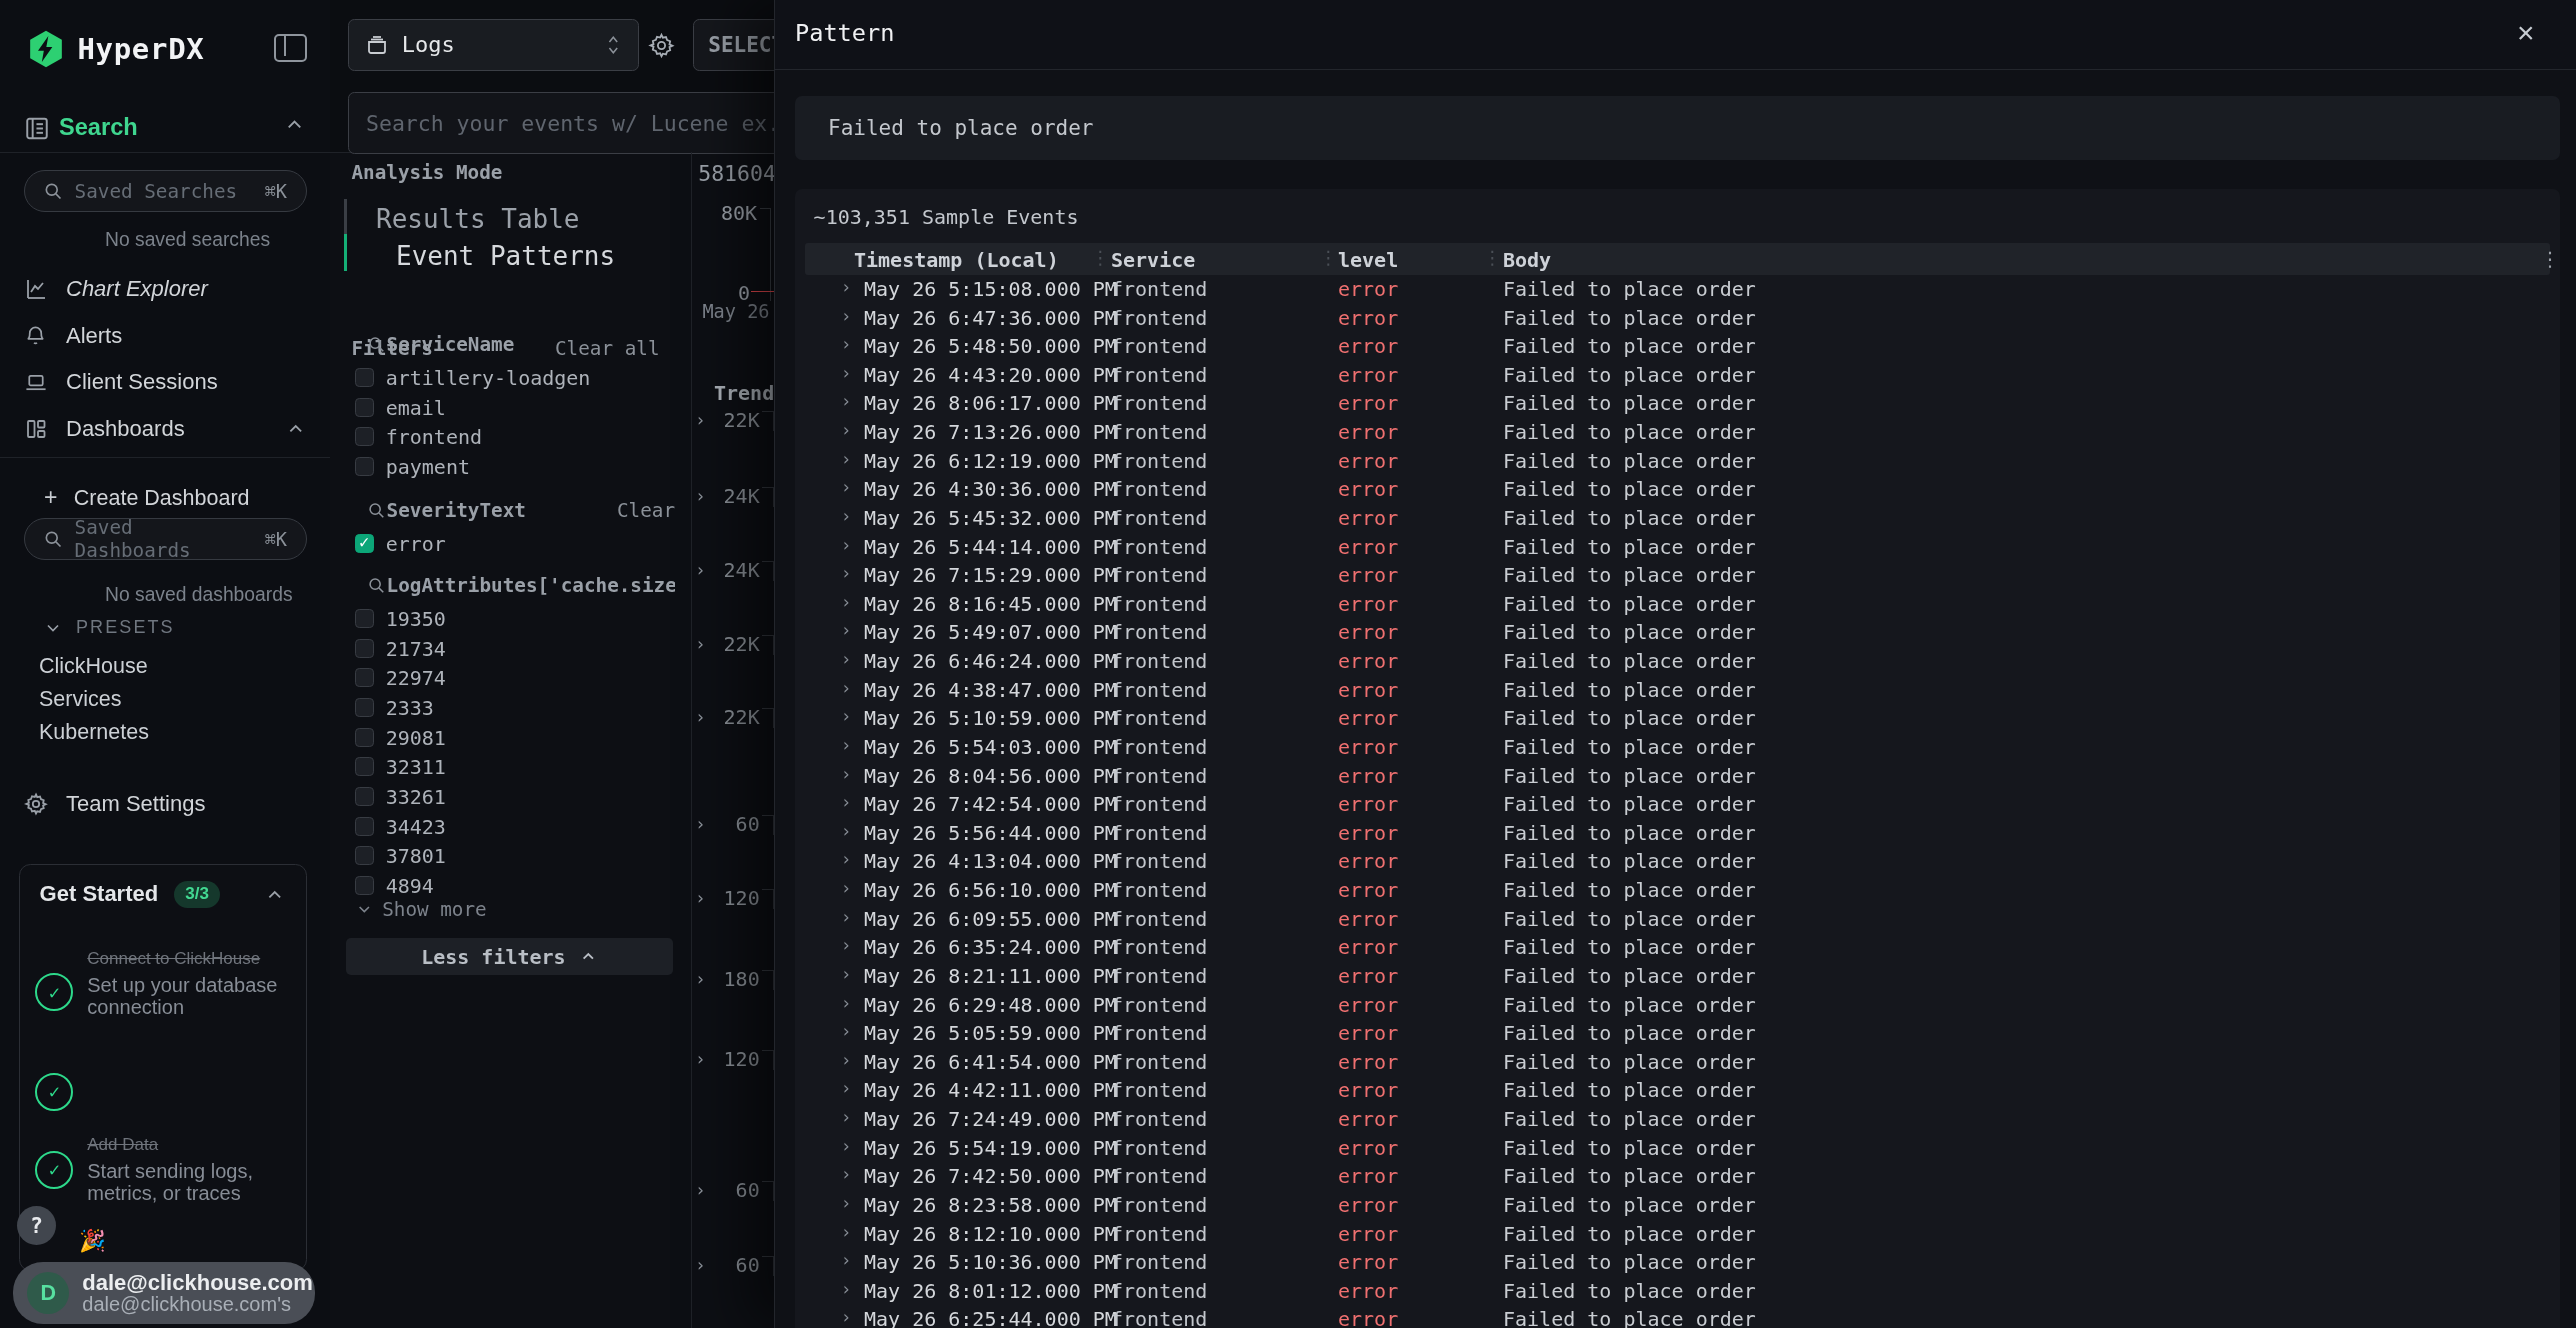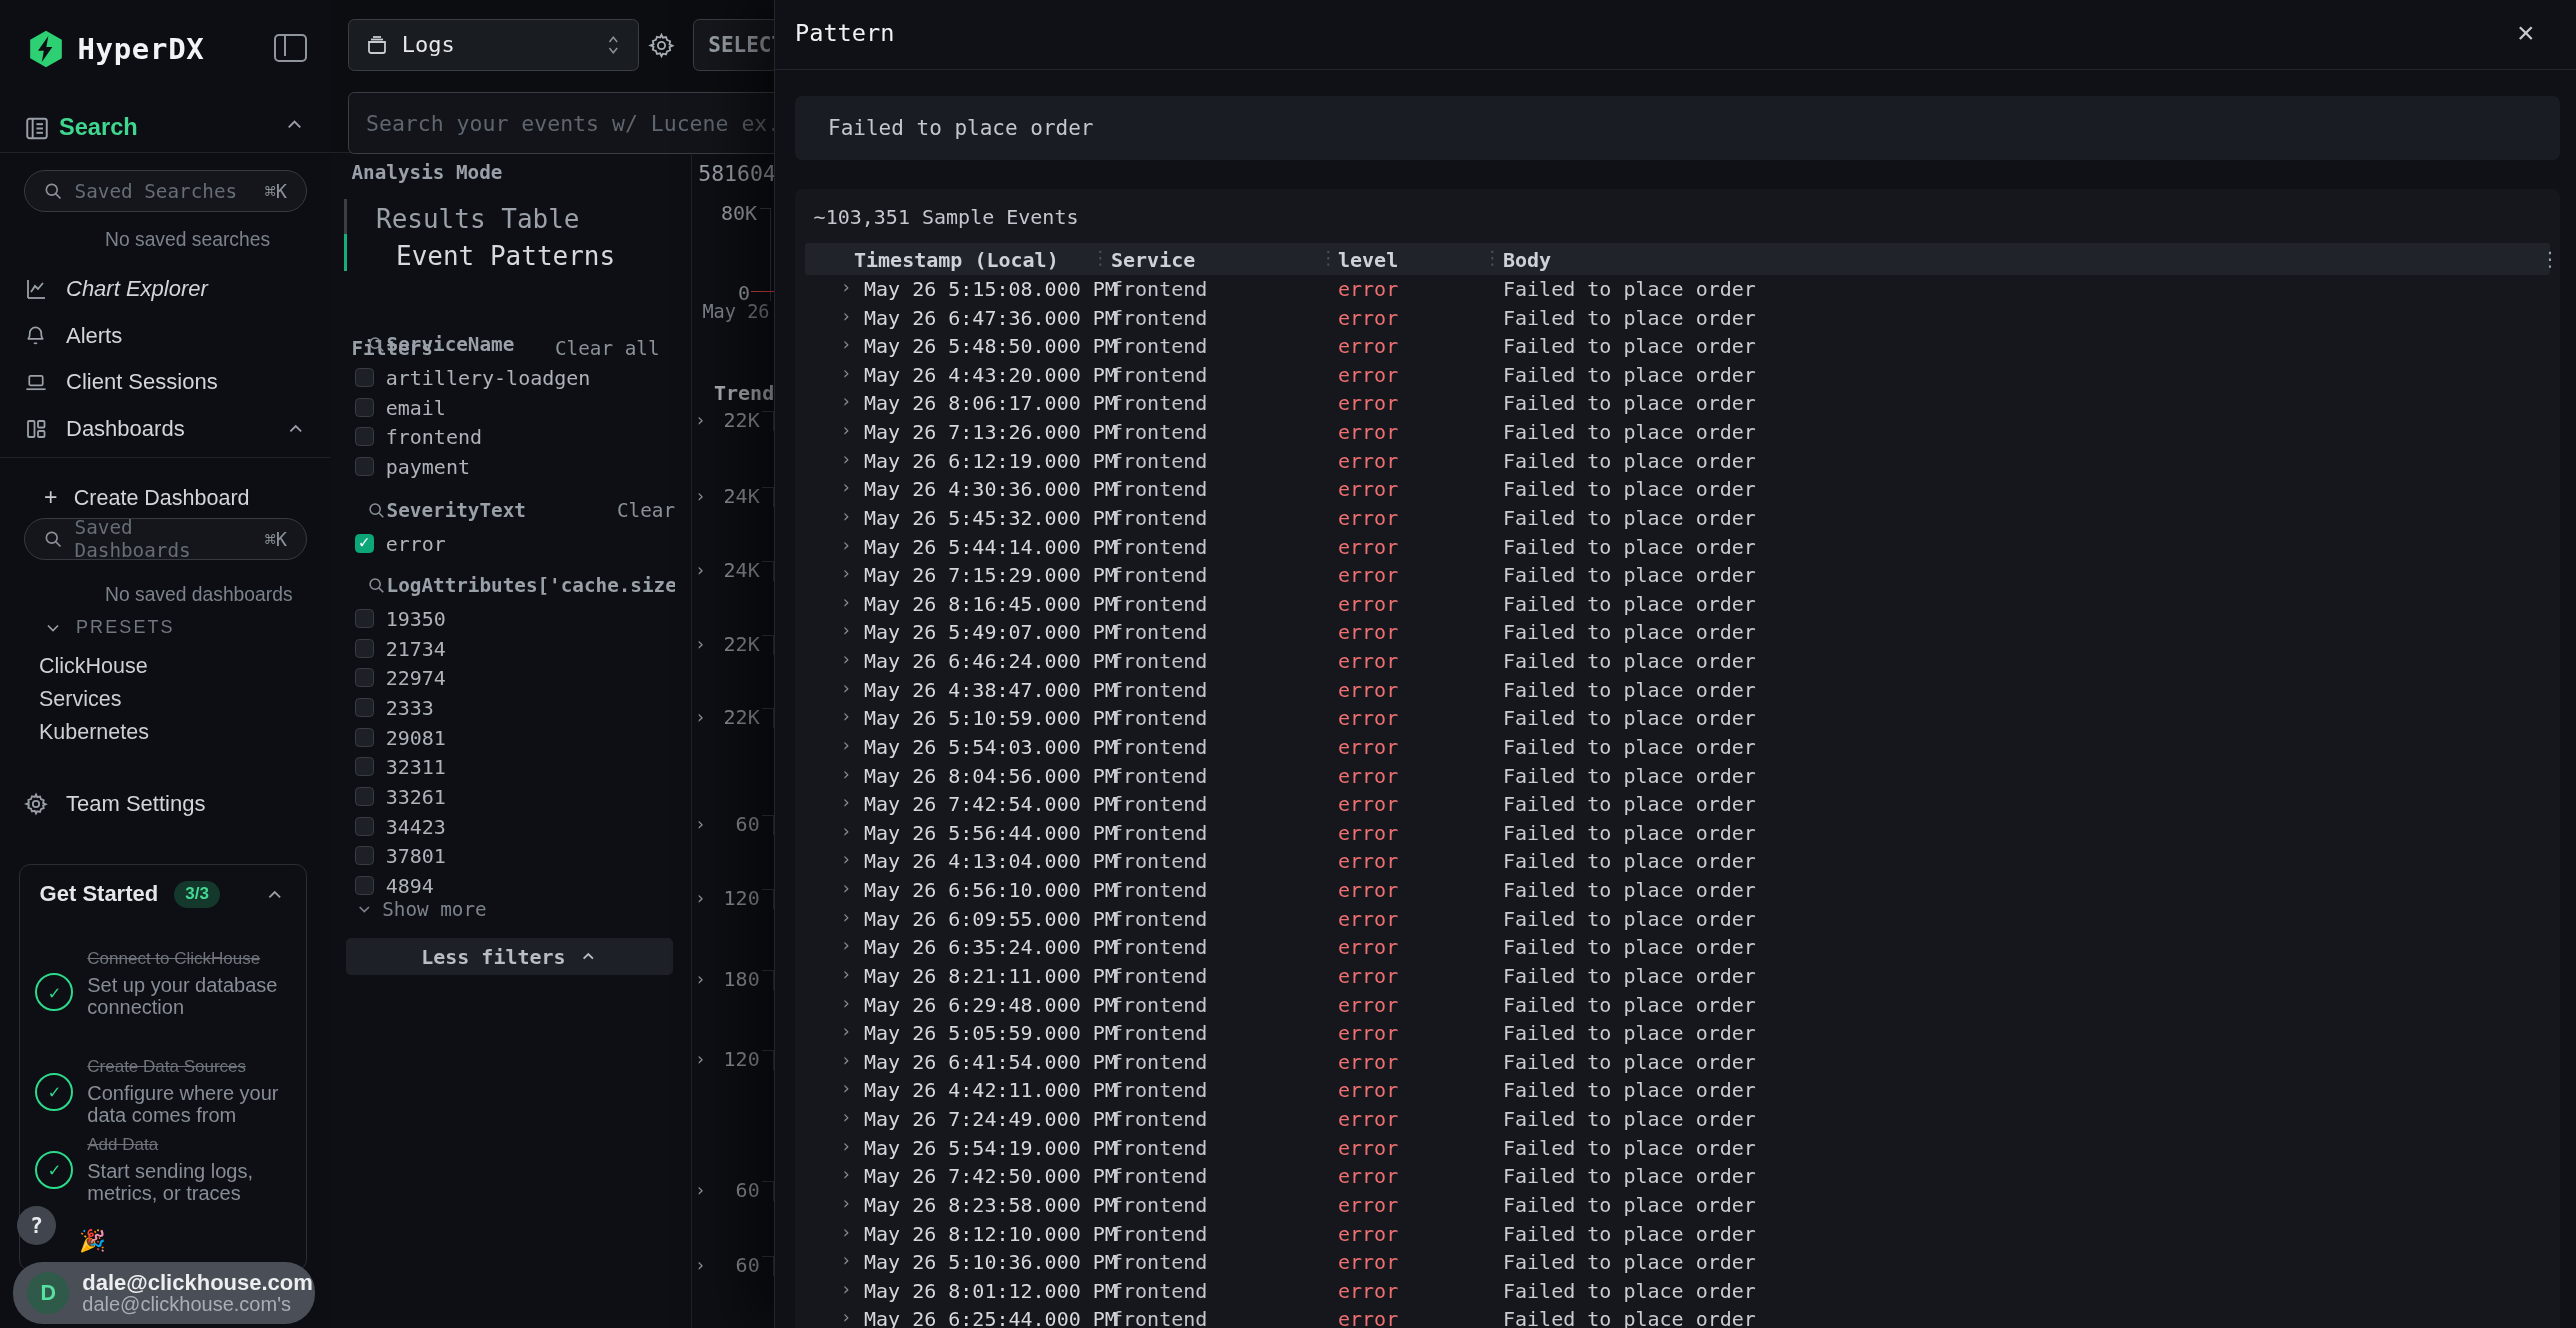--- a/index.html
+++ b/index.html
@@ -246,24 +246,20 @@
       </div>
       <div class="abs" style="left:15.7px;top:84px;">
         <div class="abs gs-check" style="left:0;top:24px;">✓</div>
         <div style="margin-left:52px;">
           <div class="gs-item-title sans">Connect to ClickHouse</div>
           <div class="gs-item-desc sans">Set up your database connection</div>
         </div>
       </div>
       <div class="abs" style="left:15.7px;top:192px;">
         <div class="abs gs-check" style="left:0;top:15.7px;">✓</div>
-        <div style="margin-left:52px;">
-          <div class="gs-item-title sans">Create Data Sources</div>
-          <div class="gs-item-desc sans">Configure where your data comes from</div>
-        </div>
       </div>
       <div class="abs" style="left:15.7px;top:270px;">
         <div class="abs gs-check" style="left:0;top:15.7px;">✓</div>
         <div style="margin-left:52px;">
           <div class="gs-item-title sans">Add Data</div>
           <div class="gs-item-desc sans">Start sending logs, metrics, or traces</div>
         </div>
       </div>
     </div>
 

